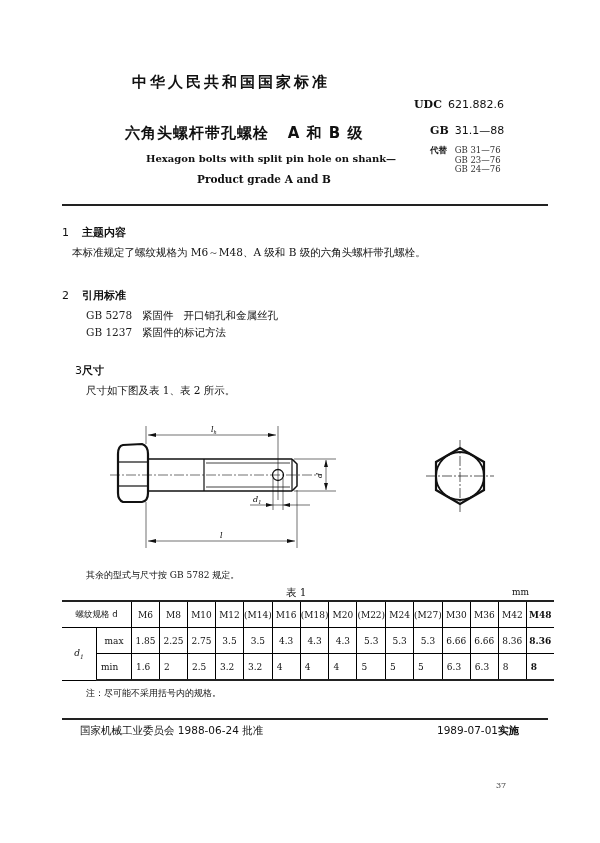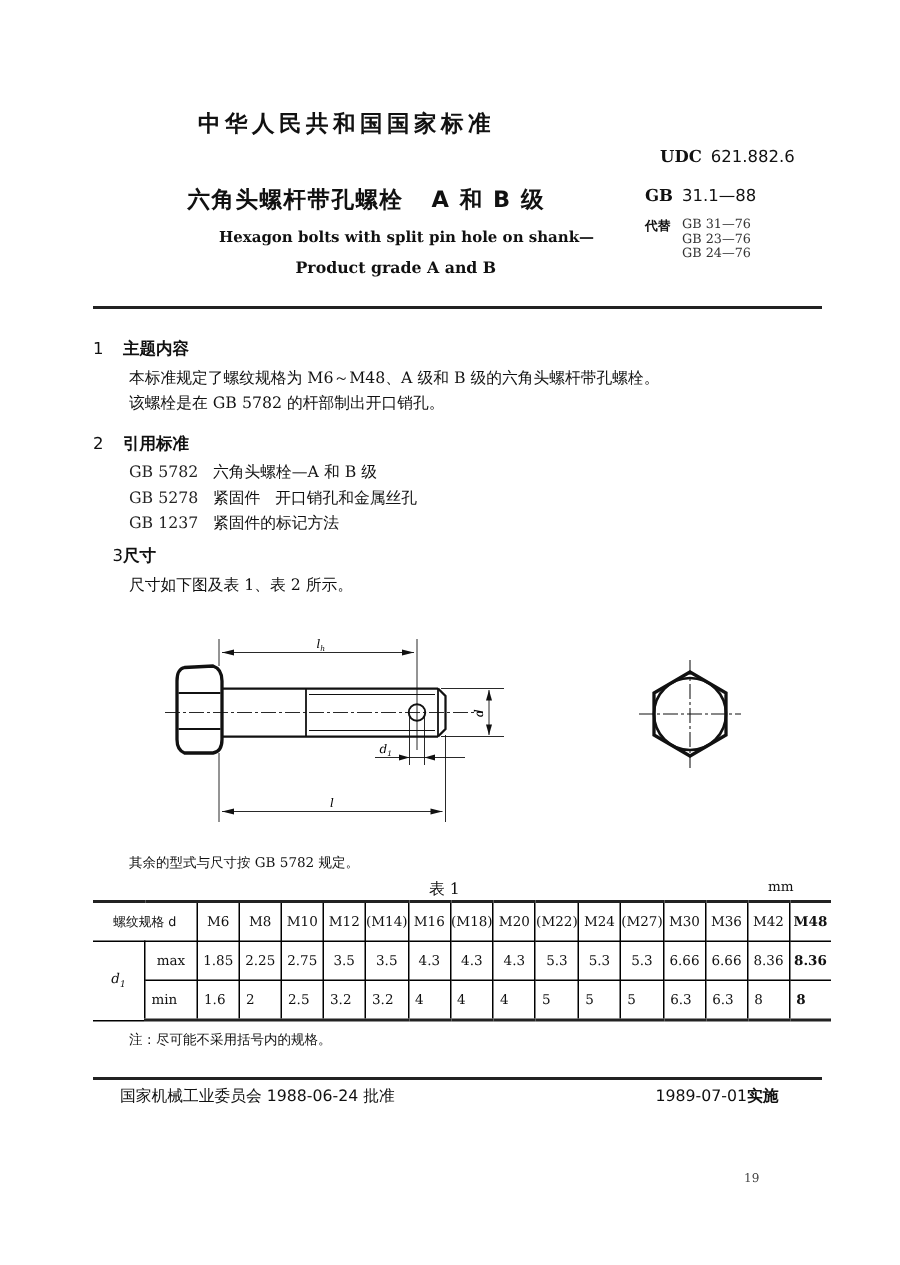--- a/index.html
+++ b/index.html
@@ -1,20 +1,20 @@
 <!DOCTYPE html>
 <html><head>
 <meta charset="utf-8">
 <style>
   html, body { margin:0; padding:0; background:#fff; }
   body { width:600px; height:843px; position:relative; overflow:hidden;
          font-family:"DejaVu Serif", serif; color:#111; }
   .abs { position:absolute; }
   .title-cn { left:132px; top:73px; font-family:"DejaVu Sans", sans-serif; font-weight:bold; font-size:15px; letter-spacing:3px; }
-  .udc { left:440px; top:98px; font-size:11px; }
+  .udc { left:414px; top:98px; font-size:11px; }
   .udc b { font-family:"DejaVu Serif", serif; margin-right:6px; }
   .udc span, .gbno span { font-family:"DejaVu Sans", sans-serif; }
   .gbno { left:430px; top:124px; font-size:11px; }
   .gbno b { margin-right:6px; }
   .std-title { left:125px; top:124px; font-family:"DejaVu Sans", sans-serif; font-weight:bold; font-size:15px; letter-spacing:1px; }
   .en1 { left:146px; top:153px; font-size:10px; font-weight:bold; }
   .en2 { left:197px; top:173px; font-size:10.5px; font-weight:bold; }
   .replace { left:430px; top:146px; font-size:8.5px; line-height:9.5px; }
   .replace .lbl { font-family:Liberation Sans, sans-serif; font-weight:bold; display:inline-block; width:22px; vertical-align:top; }
   .replace .list { display:inline-block; vertical-align:top; color:#333; }
@@ -66,30 +66,28 @@
     <div>GB  23—76</div>
     <div>GB  24—76</div>
   </span>
 </div>
 
 <div class="abs rule-top"></div>
 
 <div class="abs sec" style="left:62px; top:225px;">
   <span class="num">1</span><span>主题内容</span>
 </div>
-<div class="abs para" style="left:86px; top:244px;">
+<div class="abs para" style="left:72px; top:244px;">
   <div>本标准规定了螺纹规格为 M6～M48、A 级和 B 级的六角头螺杆带孔螺栓。</div>
-  <div>该螺栓是在 GB 5782 的杆部制出开口销孔。</div>
 </div>
 
 <div class="abs sec" style="left:62px; top:288px;">
   <span class="num">2</span><span>引用标准</span>
 </div>
 <div class="abs ref" style="left:86px; top:307px;">
-  <div><span class="code">GB 5782</span><span>六角头螺栓—A 和 B 级</span></div>
   <div><span class="code">GB 5278</span><span style="white-space:pre;margin-top:36px;">紧固件   开口销孔和金属丝孔</span></div>
   <div><span class="code">GB 1237</span><span>紧固件的标记方法</span></div>
 </div>
 
 <div class="abs sec" style="left:62px; top:363px;text-align:right;">
   <span class="num">3</span><span>尺寸</span>
 </div>
 <div class="abs para" style="left:86px; top:382px;">
   <div>尺寸如下图及表 1、表 2 所示。</div>
 </div>
@@ -220,13 +218,13 @@
   </table>
 
 <div class="abs tnote">注：尽可能不采用括号内的规格。</div>
 
 <div class="abs rule-bottom"></div>
 <div class="abs approve">国家机械工业委员会 1988-06-24 批准</div>
 <div class="abs implement">
   <span>1989-07-01</span><b>实施</b>
 </div>
 
-<div class="abs pageno">19</div>
+<div class="abs pageno">37</div>
 
 </body></html>

